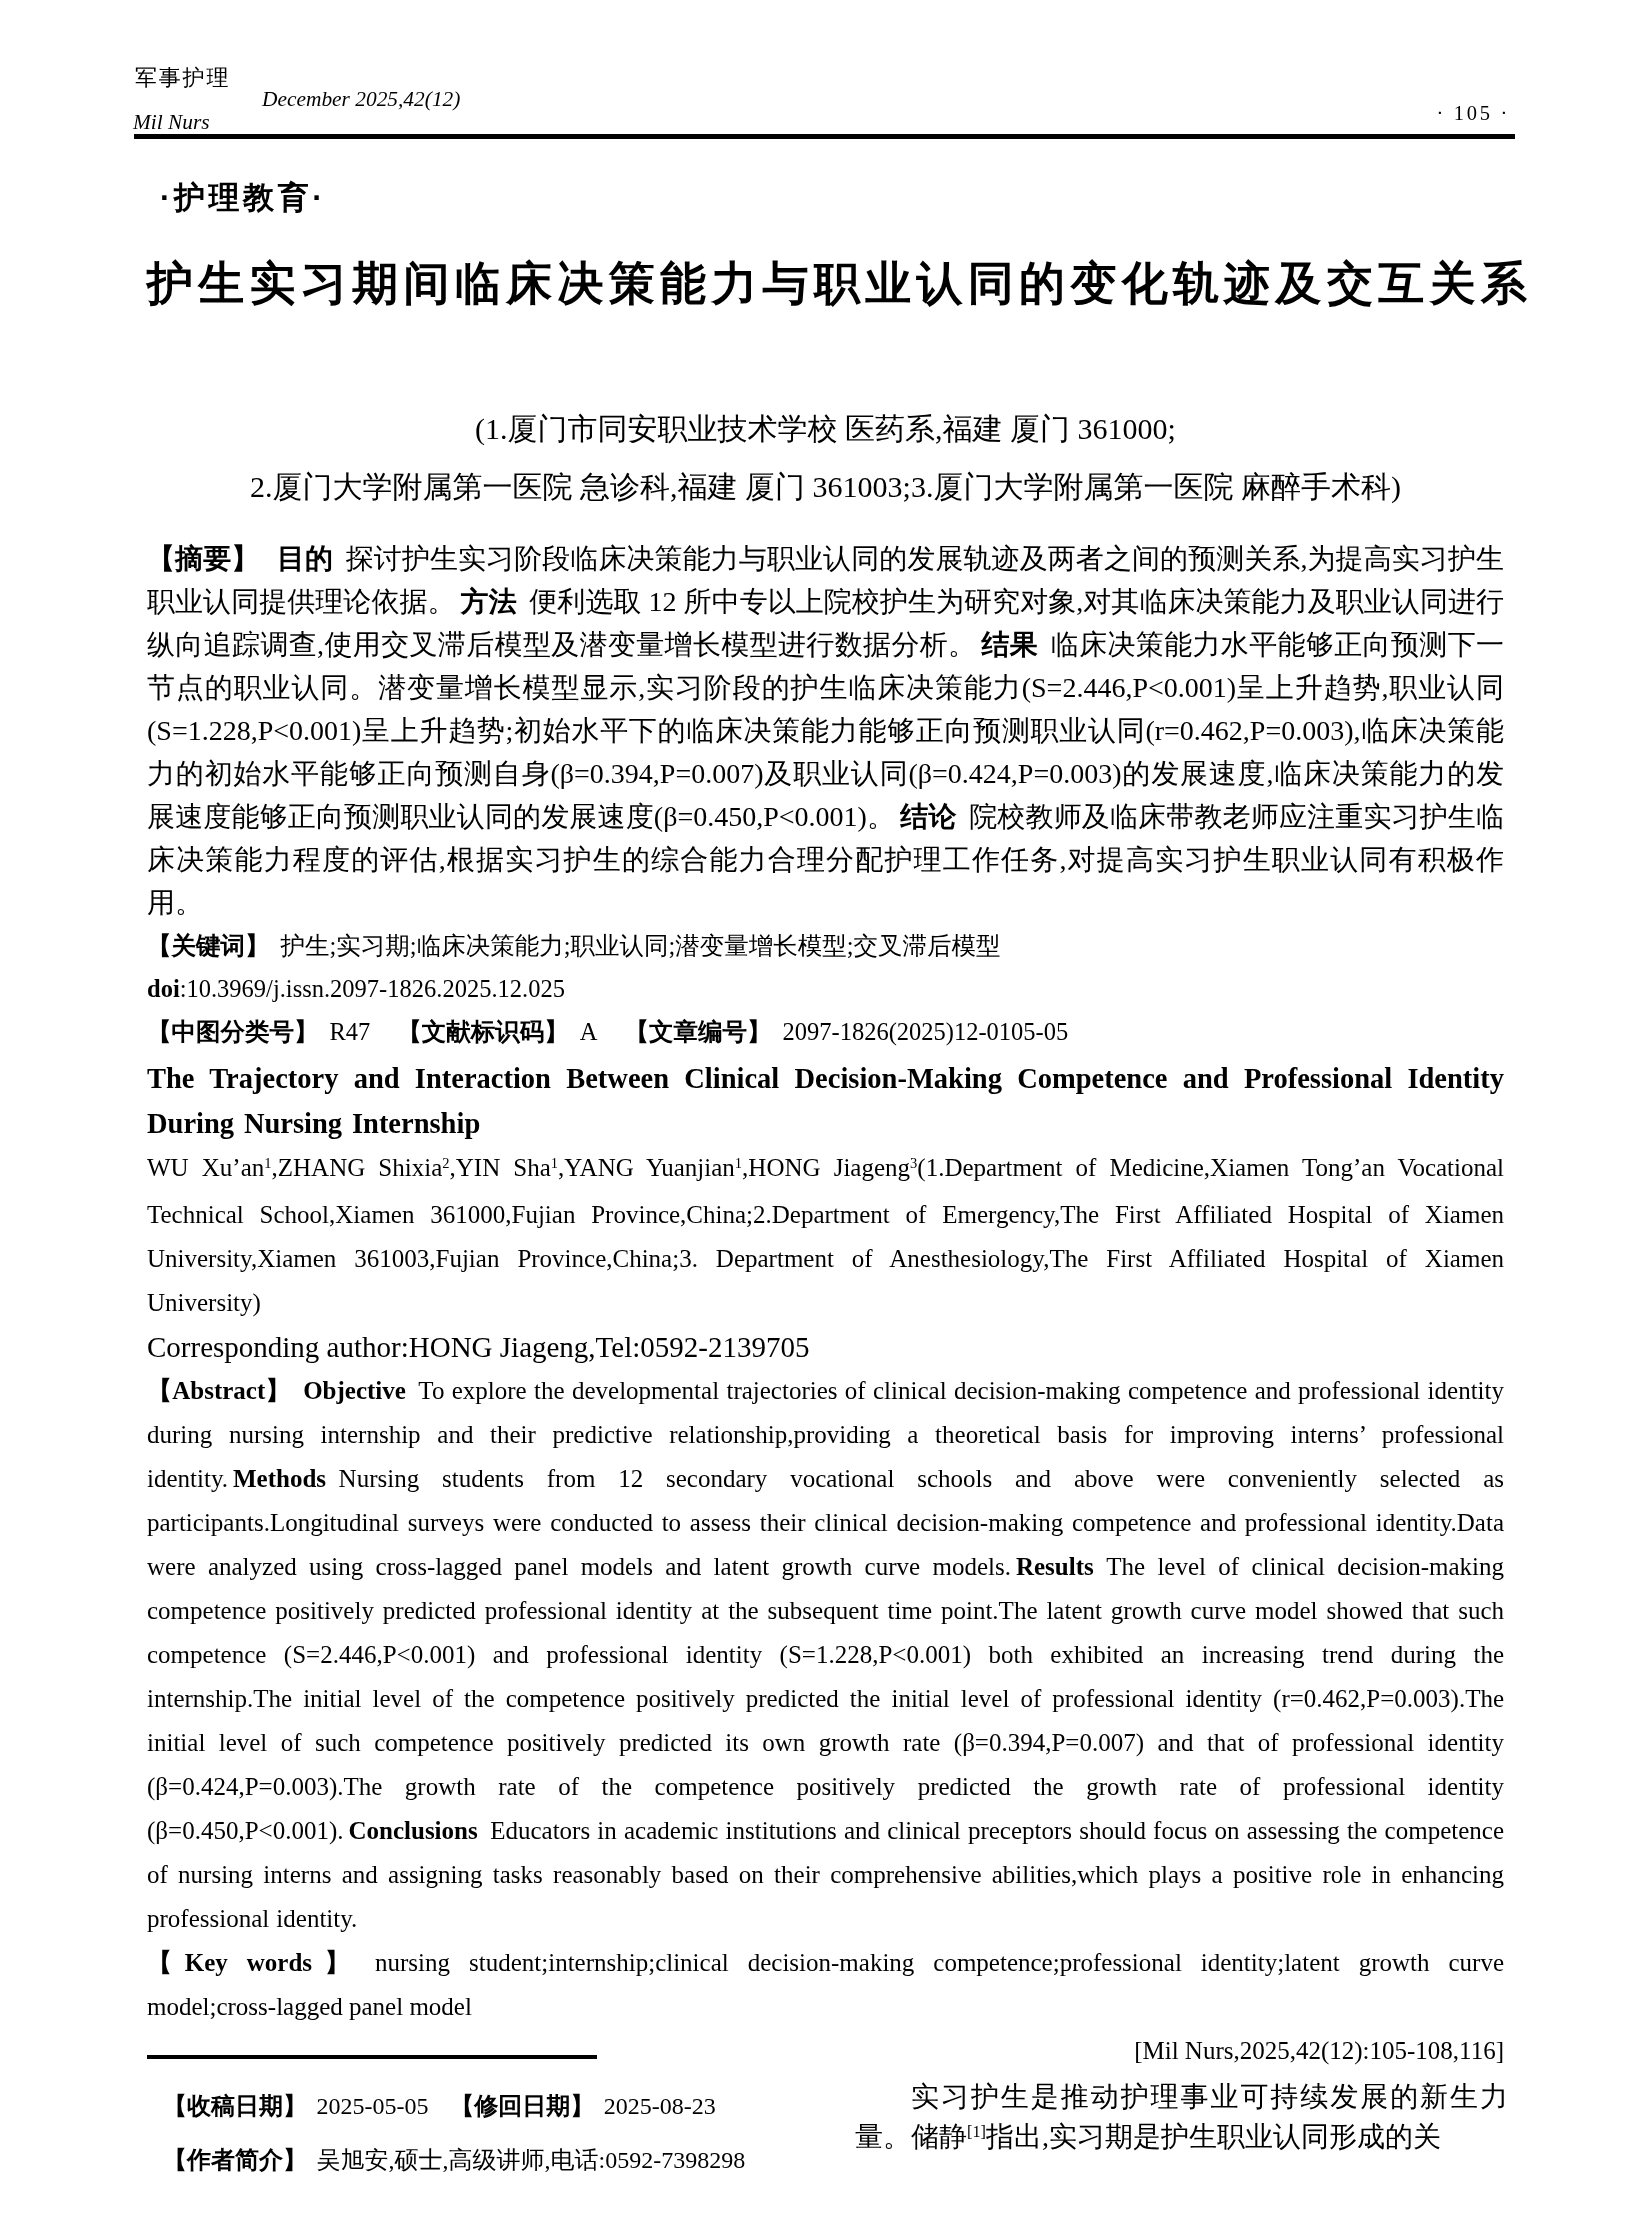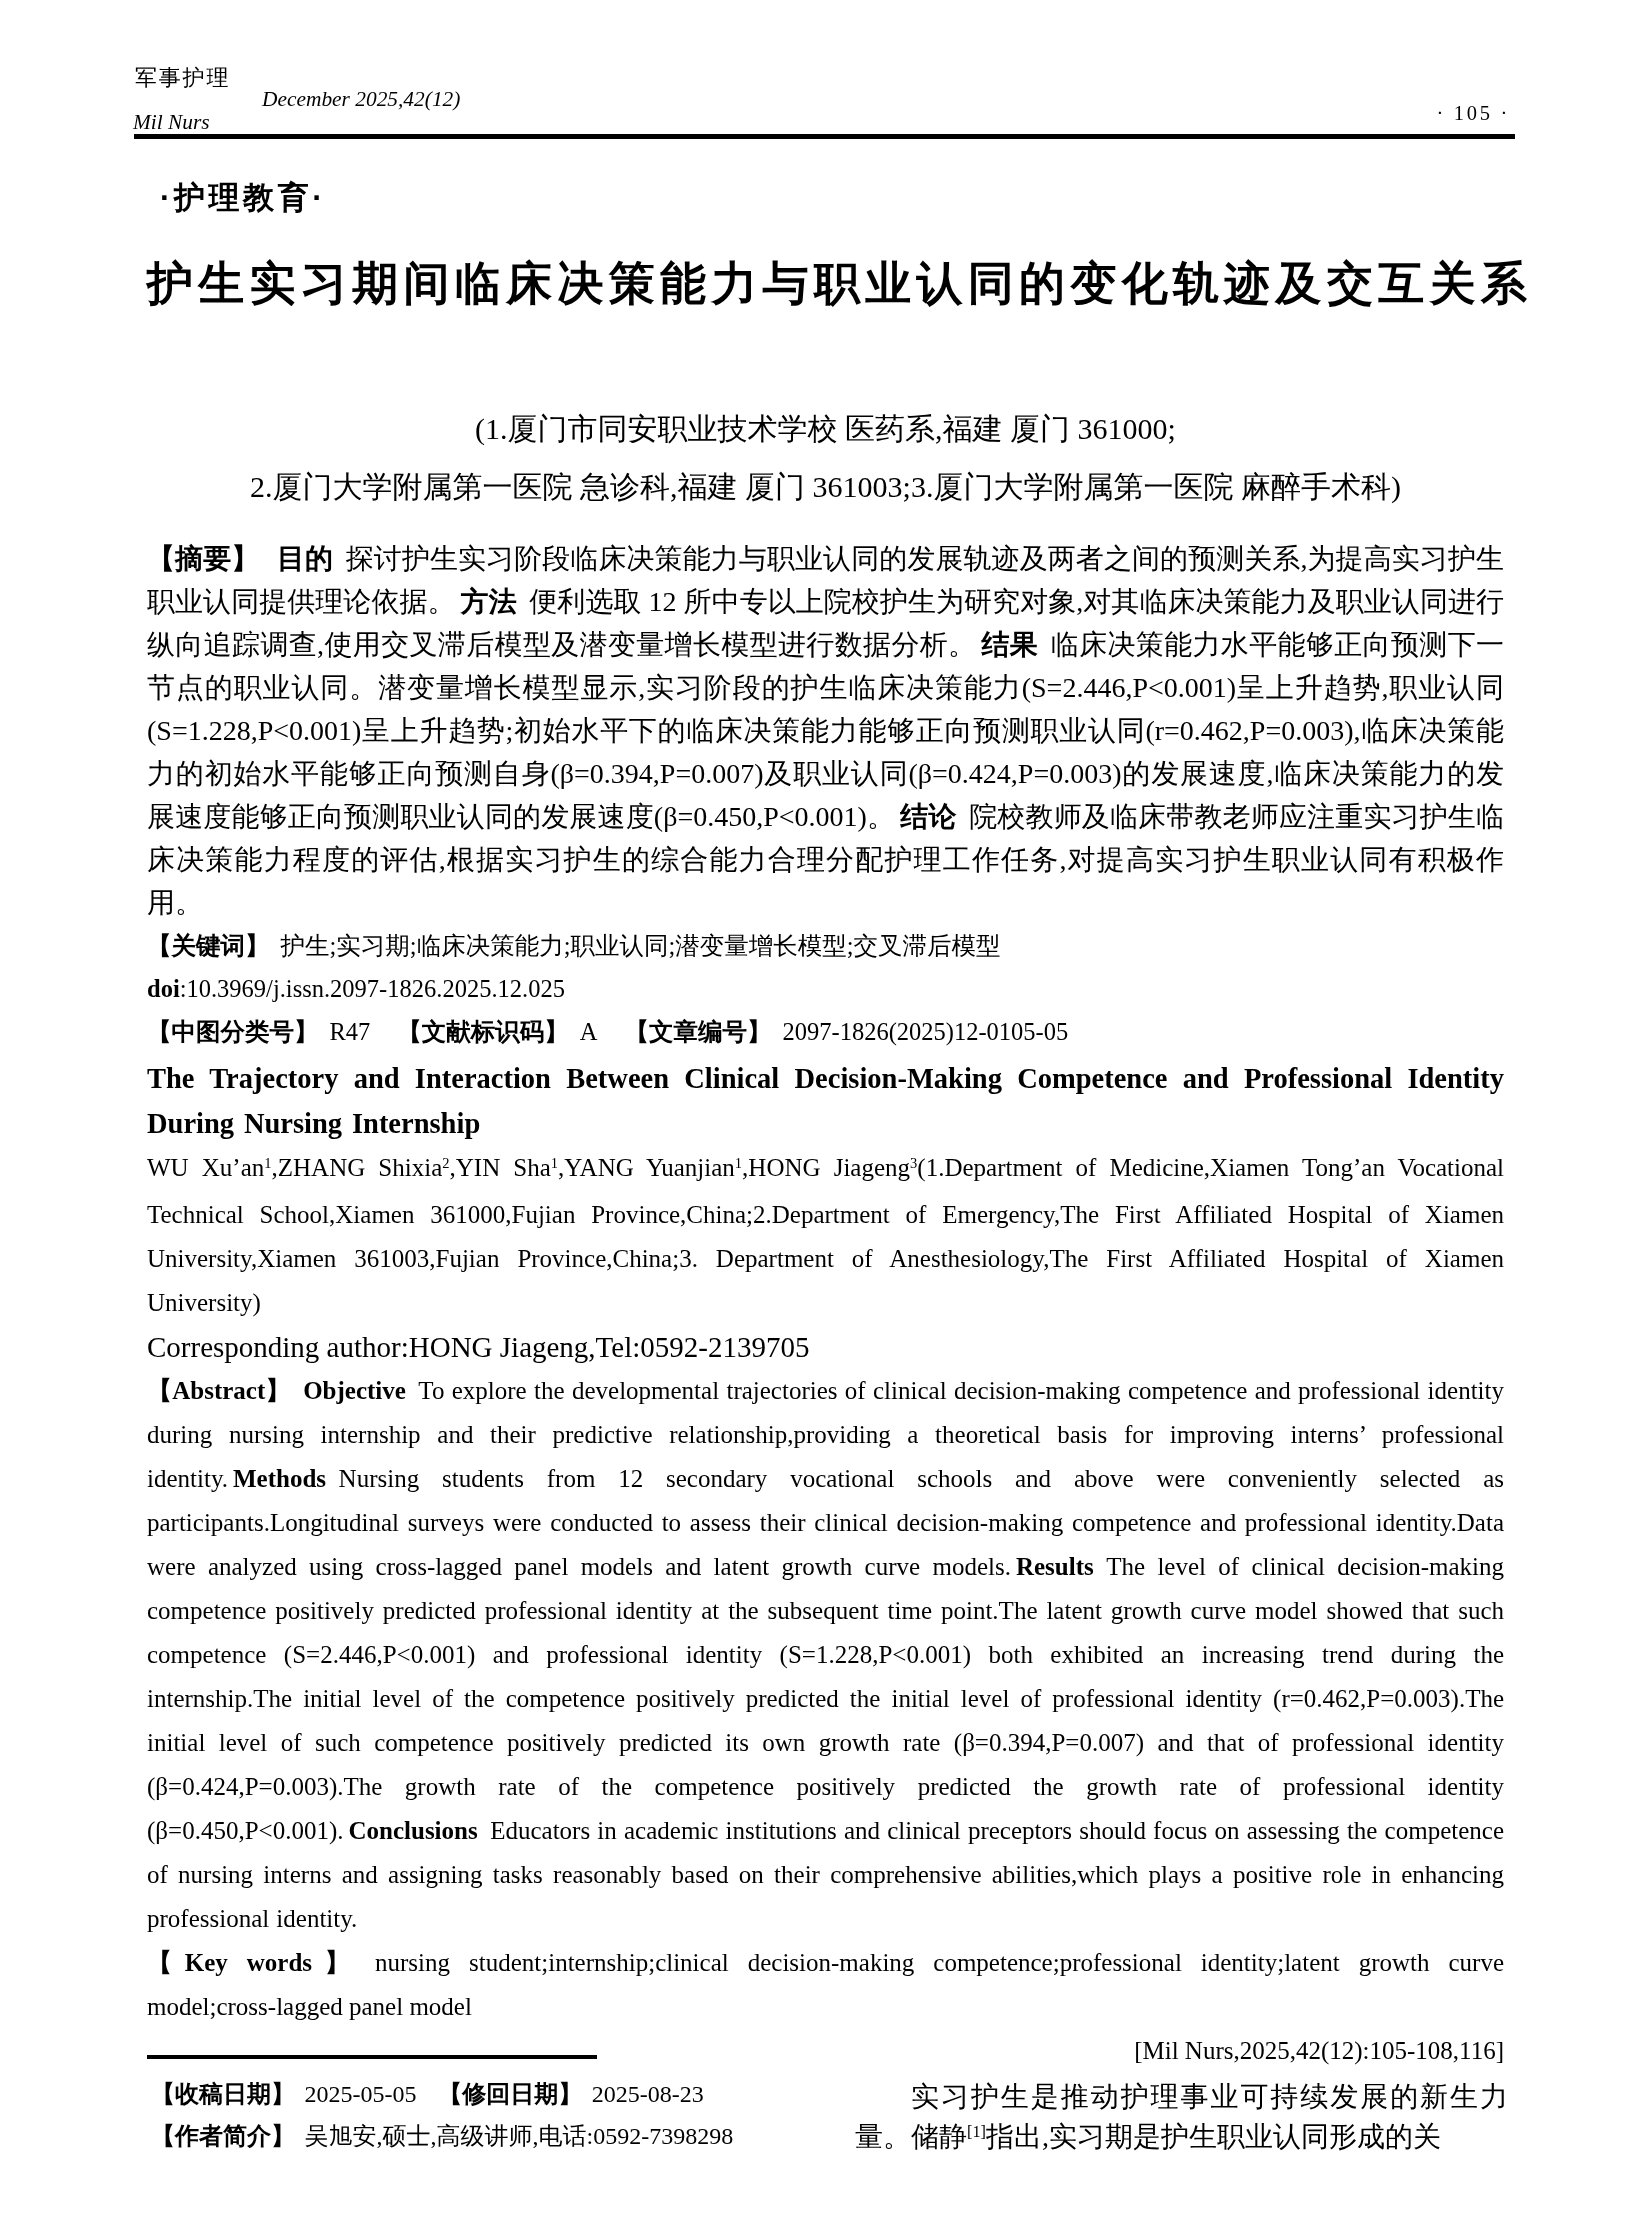--- a/index.html
+++ b/index.html
@@ -37,21 +37,21 @@
   .authors-en{font-size:25px;line-height:44px;text-align:justify;word-spacing:1.8px;}
   .corr{font-size:29px;line-height:44px;}
   .abs-en{font-size:25px;line-height:44px;text-align:justify;word-spacing:0.9px;}
   .blbl{font-weight:bold;margin-right:0.5em;}
   .blbl.mid{margin-left:0.2em;}
   .kw-en{font-size:25px;line-height:44px;text-align:justify;}
   .cite{font-size:25px;line-height:44px;text-align:right;}
   
   .foot-rule{position:absolute;left:147px;top:2055px;width:450px;height:3.6px;background:#000;}
   .footnotes{position:absolute;left:147px;top:2071px;width:713px;font-size:24px;}
-  .footnotes p{margin:4px;line-height:38px;}
+  .footnotes p{margin:16px;line-height:38px;}
   .fn-lbl{font-weight:bold;margin-right:0.4em;}
   .fn-gap{margin-left:0.9em;}
   .intro{position:absolute;left:855px;top:2077px;width:653px;margin:0;
     font-size:28px;line-height:40px;text-align:justify;text-indent:2em;}
 </style>
 </head>
 <body>
 
 <div class="page">
 

